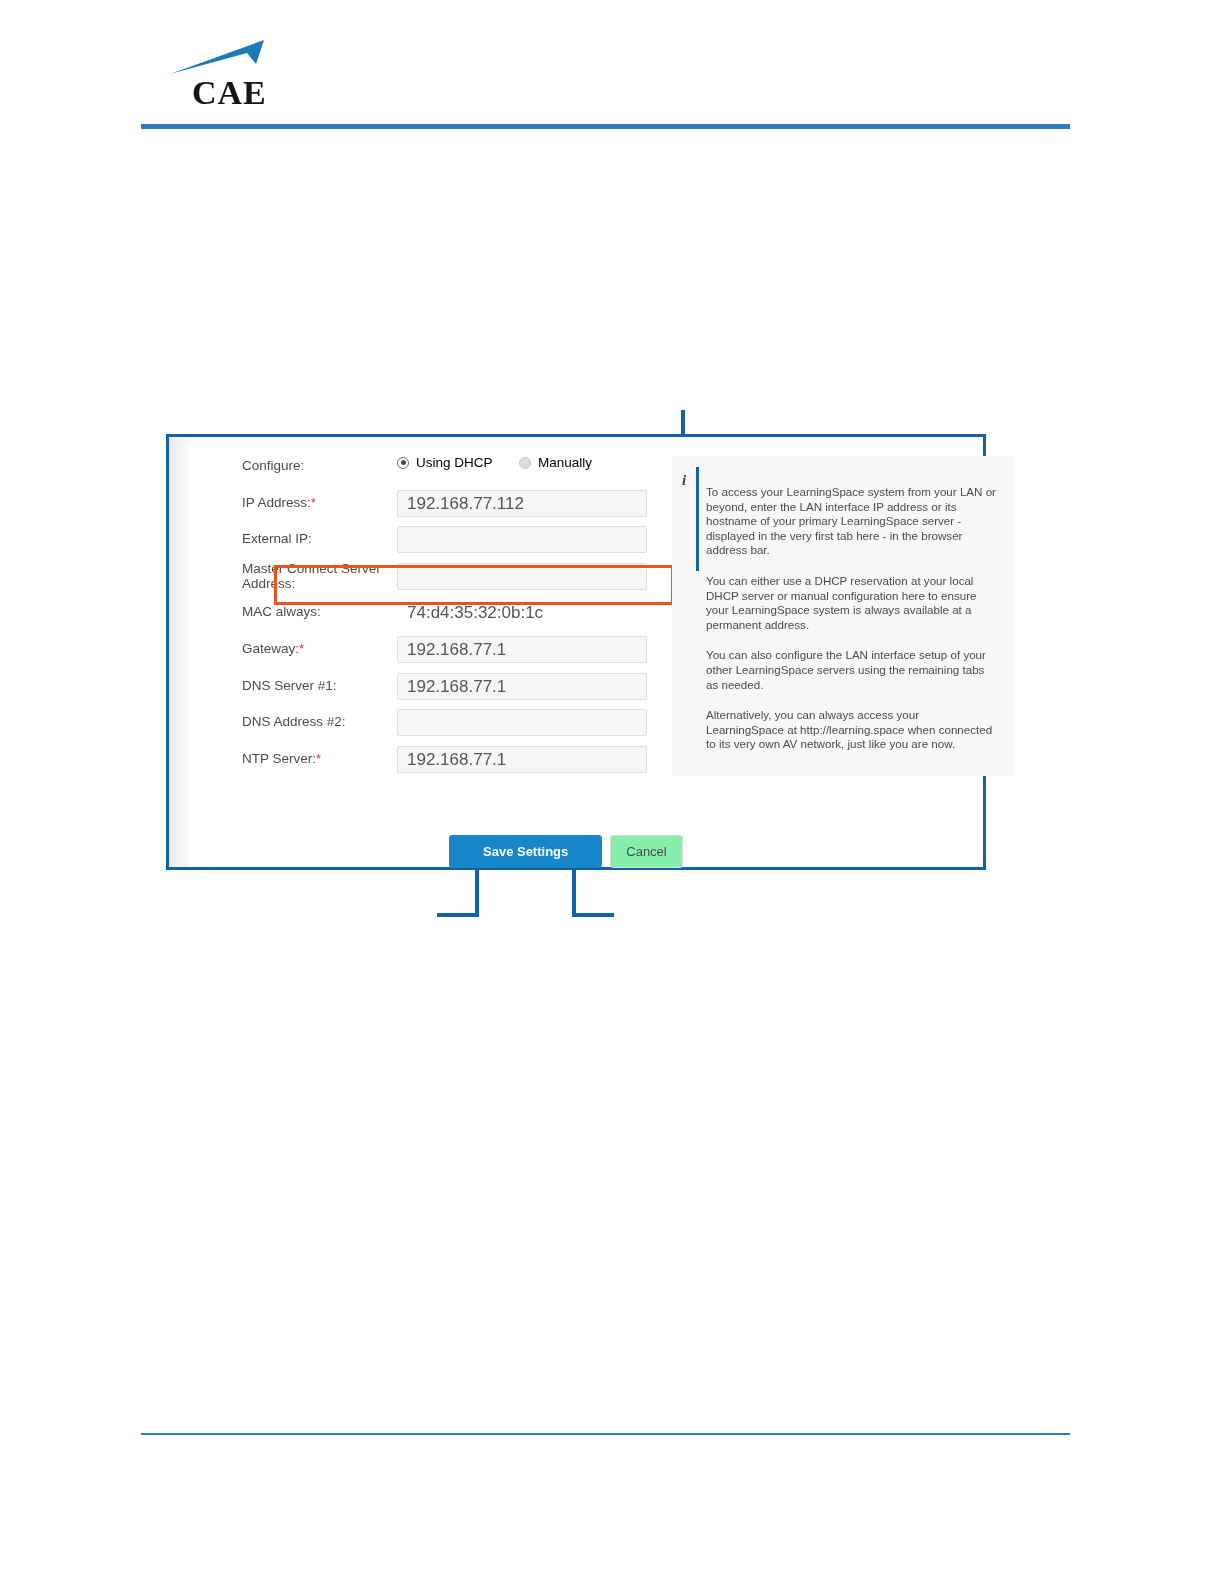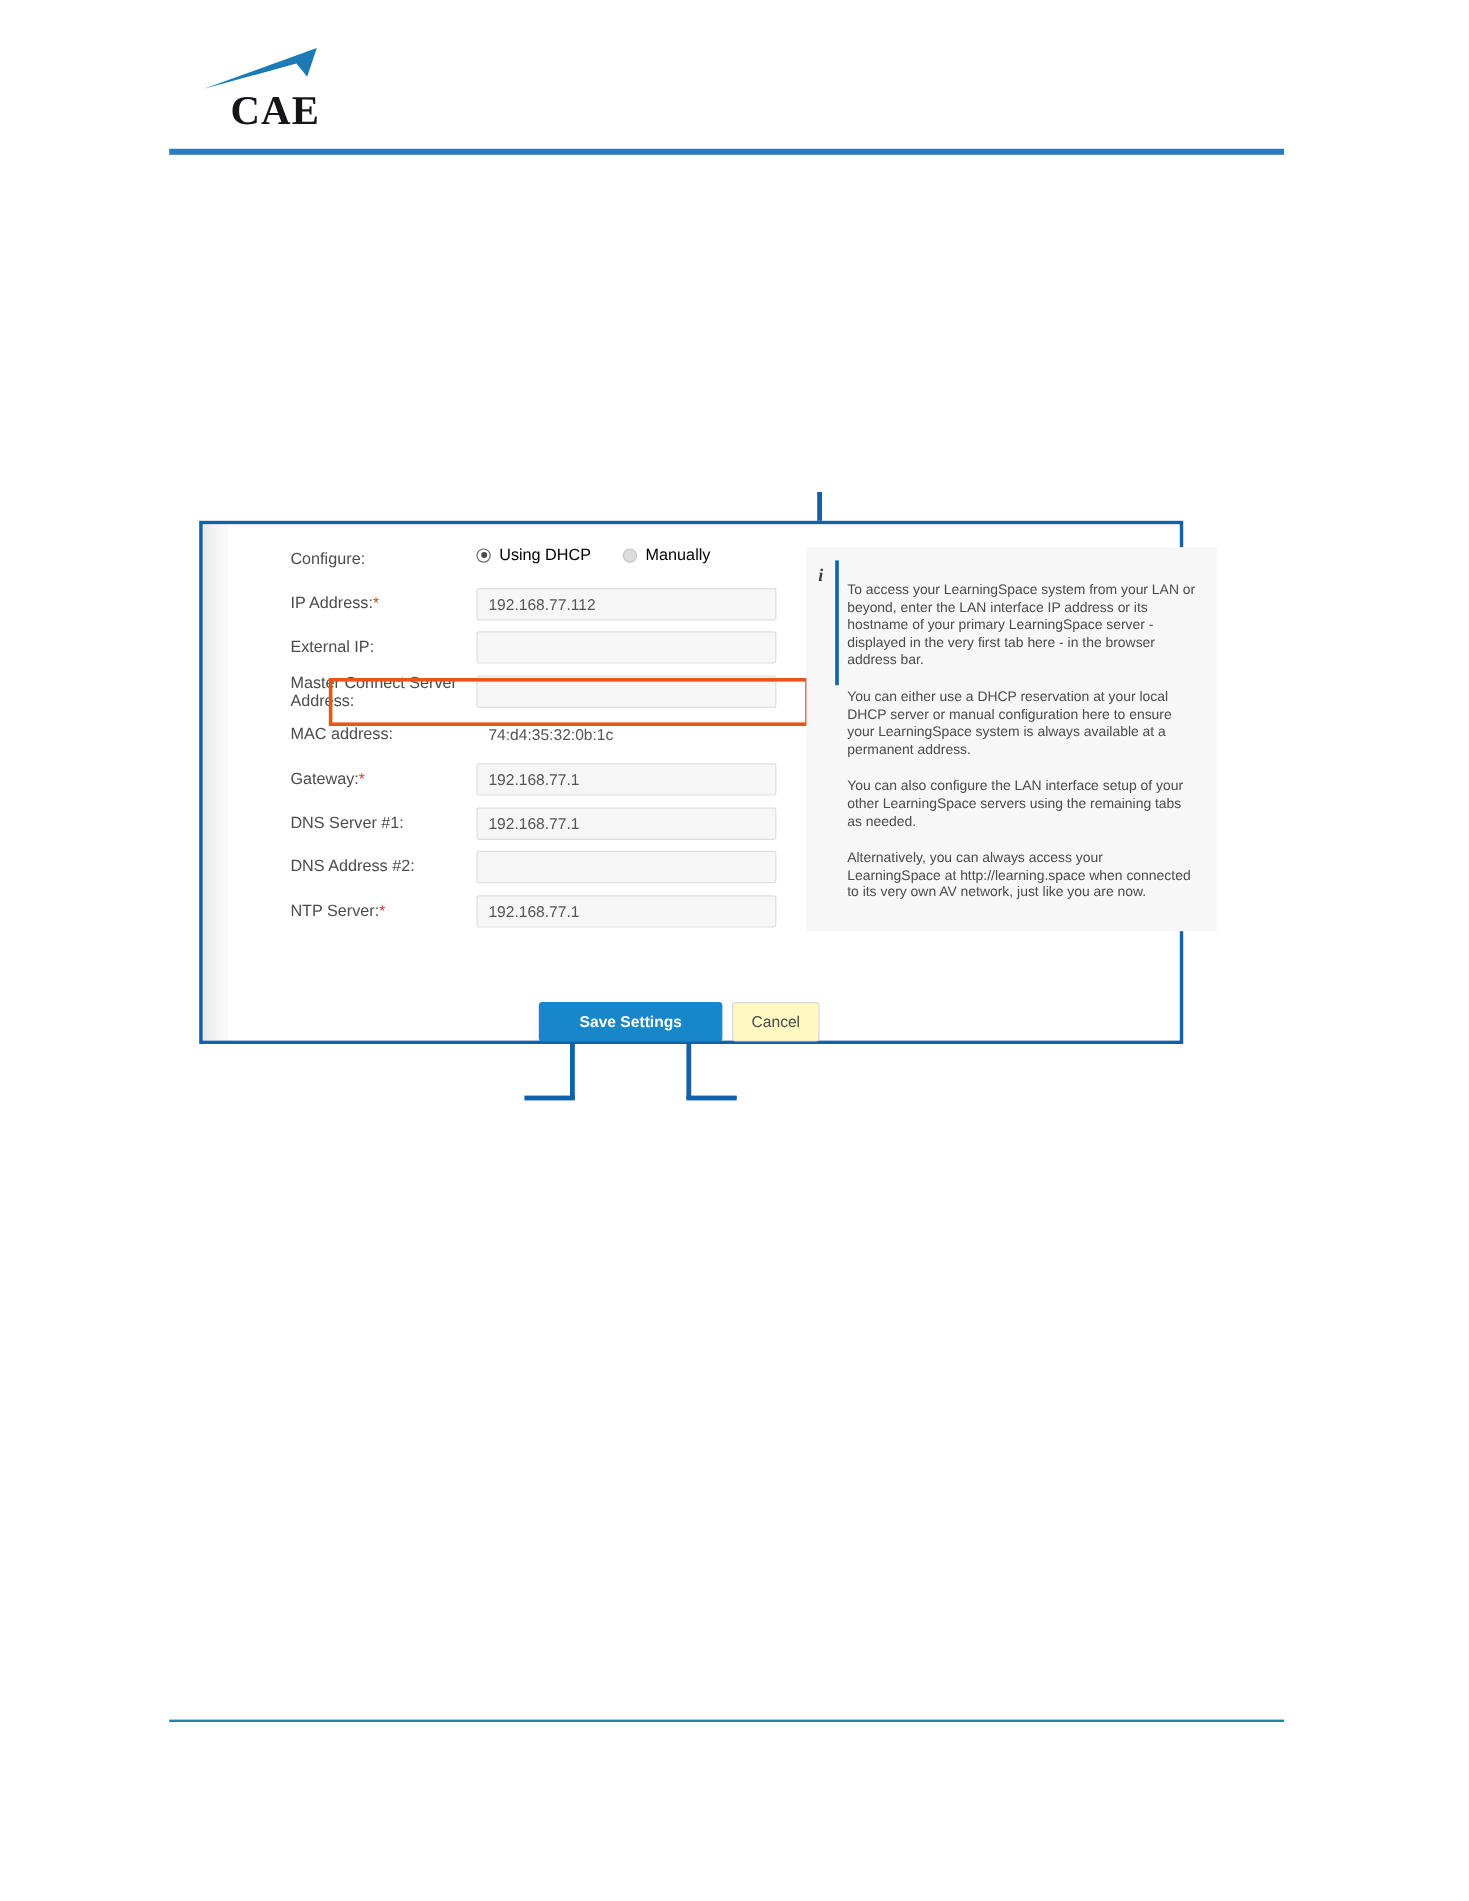--- a/index.html
+++ b/index.html
@@ -41,21 +41,21 @@
   .row{position:relative;height:36.6px;}
   .lbl{
     position:absolute;left:0;top:0;width:150px;
     font-size:13.5px;color:#4c4c4c;line-height:16px;padding-top:9px;box-sizing:border-box;
   }
   .lbl.two-line{padding-top:2px;line-height:15.5px;}
   .req{color:#d83a2a;font-size:13px;}
   .ctrl{position:absolute;left:155px;top:4px;width:250px;}
   .field{
     height:27px;border:1px solid #dfdfdf;background:#f6f6f6;border-radius:2px;
-    box-sizing:border-box;font-size:13px;color:#555;padding:5px 9px;
+    box-sizing:border-box;font-size:17px;color:#555;padding:5px 9px;
     line-height:16px;white-space:nowrap;overflow:hidden;
   }
   .field.plain{border-color:transparent;background:transparent;padding-left:9px;}
   .field.empty{color:transparent;}
 
   
   .radio-row{position:absolute;left:155px;top:6px;width:260px;height:20px;}
   .radio-opt{position:absolute;top:0;display:flex;align-items:center;gap:7px;
     font-size:13.5px;color:#000000;}
   .radio-opt.a{left:0;}
@@ -72,21 +72,21 @@
     position:absolute;left:32px;top:116px;width:400px;height:40px;
     border:3px solid #e8541f;box-sizing:border-box;
   }
 
   
   #btns{position:absolute;left:207px;top:386px;display:flex;gap:8px;align-items:flex-start;}
   .btn{font-size:13px;border-radius:3px;box-sizing:border-box;cursor:pointer;
        white-space:nowrap;line-height:1;}
   .btn.primary{background:#1787c9;color:#ffffff;font-weight:700;
       padding:9px 33px;border:1px solid #1787c9;}
-  .btn.secondary{background:#fef9c3;color:#4a4a4a;
+  .btn.secondary{background:#86efac;color:#4a4a4a;
       padding:9px 15px;border:1px solid #d8d8d8;}
 
   
   #info{
     position:absolute;left:482px;top:19px;width:342px;height:320px;
     background:#f7f7f7;box-sizing:border-box;padding:14px 22px 10px 16px;
   }
   #info-icon{
     position:absolute;left:5px;top:16px;width:14px;
     font-family:"Liberation Serif","DejaVu Serif",serif;
@@ -158,21 +158,21 @@
       <div class="row">
         <div class="lbl two-line">
           <span>Master Connect Server Address:</span>
         </div>
         <div class="ctrl">
           <div class="field empty"></div>
         </div>
       </div>
 
       <div class="row">
-        <div class="lbl">MAC address:</div>
+        <div class="lbl">MAC always:</div>
         <div class="ctrl">
           <div class="field plain">74:d4:35:32:0b:1c</div>
         </div>
       </div>
 
 
       <div class="row">
         <div class="lbl">
           <span>Gateway:</span><span class="req">*</span>
         </div>

